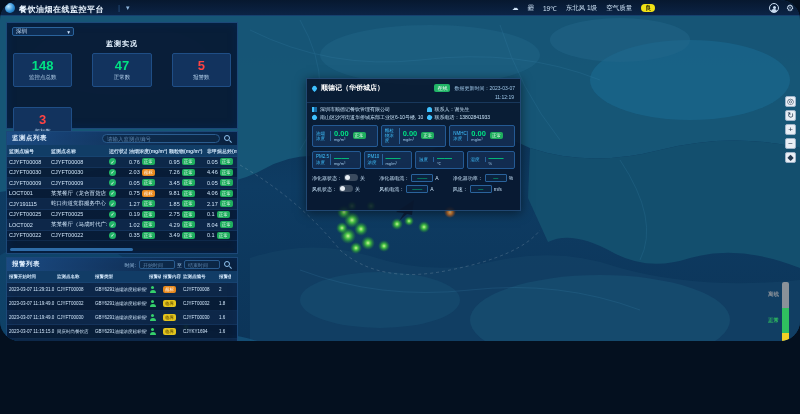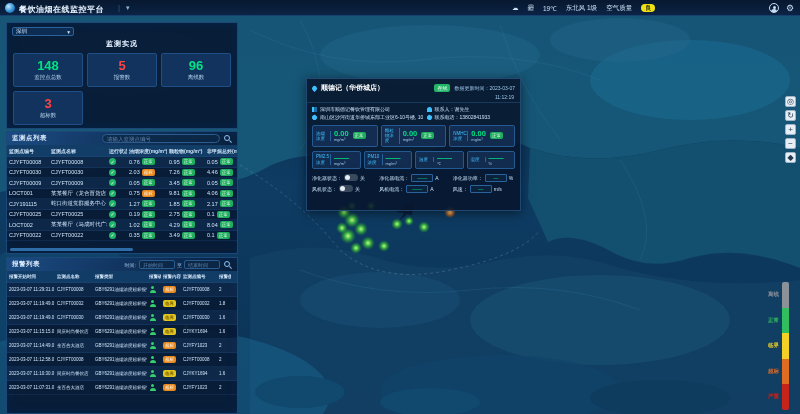--- a/index.html
+++ b/index.html
@@ -1,18 +1,18 @@
 <!DOCTYPE html>
 <html><head>
 <meta charset="utf-8">
 <style>
   * { margin:0; padding:0; box-sizing:border-box; }
   html,body { background:#04101f; }
   body { font-family:"Liberation Sans", sans-serif; }
-  #screen { position:relative; width:800px; height:414px; overflow:hidden; background:#0b2c4e; }
+  #screen { position:relative; width:800px; height:341px; overflow:hidden; background:#0b2c4e;border-radius:20px; }
   svg.map { position:absolute; left:0; top:0; }
 
   
   .topbar { position:absolute; left:0; top:0; width:800px; height:16px;
     background:linear-gradient(#07182f,#0b2345); border-bottom:1px solid #16406e; z-index:30;
     display:flex; align-items:center; }
   .logo { position:absolute; left:5px; top:3px; width:10px; height:10px; border-radius:50%;
     background:radial-gradient(circle at 35% 35%, #bfe9ff, #2f8fd6 55%, #0c4e86); }
   .app-title { position:absolute; left:19px; top:4px; font-size:8px; font-weight:bold; color:#eaf5ff; letter-spacing:.5px; }
   .app-sep { position:absolute; left:118px; top:3px; color:#2e5d8f; font-size:8px; }
@@ -41,21 +41,21 @@
   .search-box input::placeholder { color:#5e85ad; }
   .mag { position:relative; width:8px; height:8px; display:inline-block; flex:0 0 auto; }
   .mag::before { content:''; position:absolute; top:0; left:0; width:4px; height:4px; border:1px solid #8fc3ef; border-radius:50%; }
   .mag::after { content:''; position:absolute; width:3px; height:1px; background:#8fc3ef; transform:rotate(45deg); top:6px; left:4.5px; }
 
   
   #stats-panel { left:6px; top:22px; width:232px; height:107px; }
   .region-select { margin:4px 0 0 5px; width:62px; height:9px; border:1px solid #2a639c; border-radius:2px;
     background:#0d2c52; color:#cfe6ff; font-size:5.5px; display:flex; align-items:center; justify-content:space-between; padding:0 3px; }
   .stats-title { text-align:center; font-size:7px; color:#e4f2ff; font-weight:bold; margin-top:3px; letter-spacing:1px; }
-  .stats-grid { display:grid; grid-template-columns:repeat(3,1fr); gap:4px; padding:4px 6px; }
+  .stats-grid { display:grid; grid-template-columns:repeat(3,1fr); gap:20px; padding:4px 6px; }
   .stat-card { height:34px; background:#12335e; border:1px solid #1f4e86; border-radius:2px;
     display:flex; flex-direction:column; align-items:center; justify-content:center; gap:2px; }
   .stat-value { font-size:13px; font-weight:bold; line-height:13px; }
   .stat-label { font-size:5.5px; color:#b8d4ee; }
 
   
   #monitor-panel { left:6px; top:131px; width:232px; height:123px; }
   #alarm-panel { left:6px; top:257px; width:232px; height:157px; }
   .tbl { overflow:hidden; }
   .trow { display:flex; align-items:center; border-bottom:1px solid rgba(40,90,150,.22); }
@@ -215,26 +215,26 @@
       <span>深圳</span>
       <span>▾</span>
     </div>
     <div class="stats-title">监测实况</div>
     <div class="stats-grid" id="stats-grid">
         <div class="stat-card">
           <div class="stat-value" style="color: rgb(0, 225, 131);">148</div>
           <div class="stat-label">监控点总数</div>
         </div>
         <div class="stat-card">
+          <div class="stat-value" style="color: rgb(0, 225, 131);">47</div>
+          <div class="stat-label">正常数</div>
+        </div>
+        <div class="stat-card">
           <div class="stat-value" style="color: rgb(255, 67, 67);">5</div>
           <div class="stat-label">报警数</div>
-        </div>
-        <div class="stat-card">
-          <div class="stat-value" style="color: rgb(0, 225, 131);">96</div>
-          <div class="stat-label">离线数</div>
         </div>
         <div class="stat-card">
           <div class="stat-value" style="color: rgb(255, 67, 67);">3</div>
           <div class="stat-label">超标数</div>
         </div>
       </div>
   </aside>
 
   <aside class="panel" id="monitor-panel">
     <div class="panel-head">

